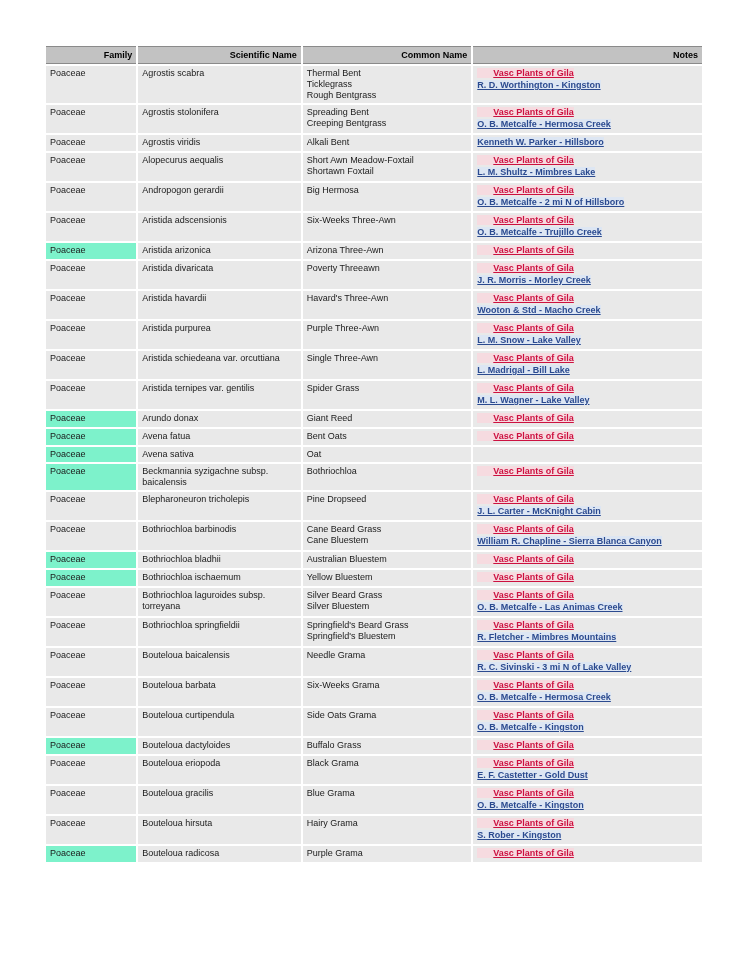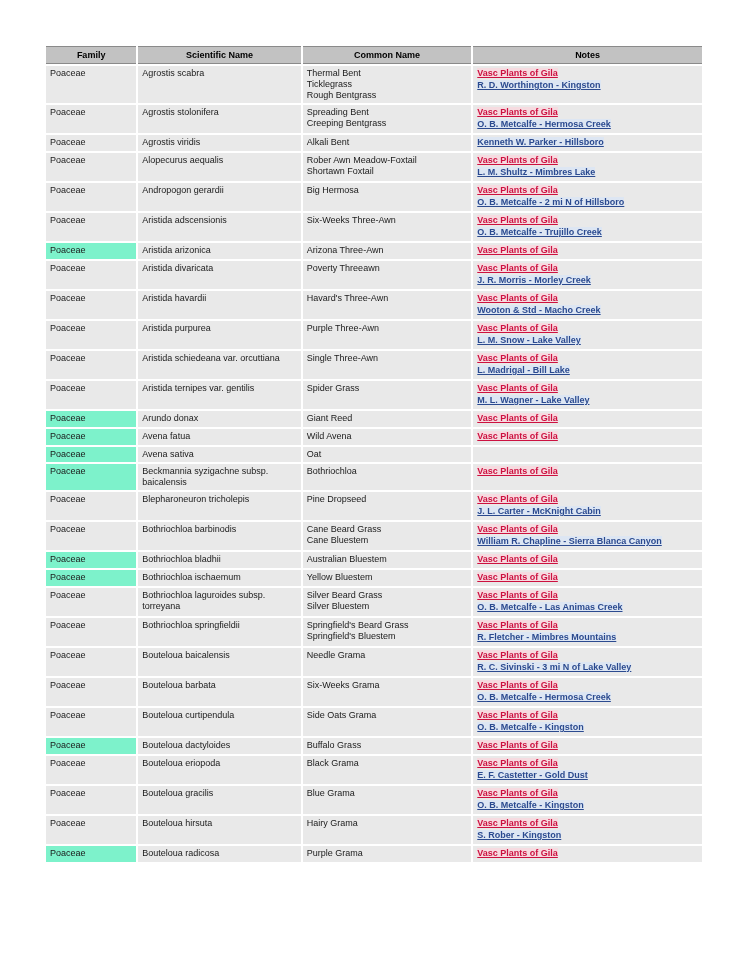--- a/index.html
+++ b/index.html
@@ -12,37 +12,38 @@
   table.plant-table{
     border-collapse:separate;border-spacing:2px;
     width:100%;table-layout:fixed;background:#ffffff;
   }
   col.c-fam{width:90px;}
   col.c-sci{width:162px;}
   col.c-com{width:168px;}
   col.c-not{width:228px;}
   th{
     background:var(--header-bg,#c2c2c2);
-    font-size:9px;line-height:12px;text-align:center;
+    font-size:9px;line-height:12px;text-align:right;
     font-weight:bold;color:var(--header-text,#000);
     padding:2px 4px;vertical-align:top;
     border-top:1px solid #8a8a8a;border-bottom:1px solid #8a8a8a;
   }
   td{
     background:var(--row-bg,#e9e9e9);
     font-size:9px;line-height:11px;
     padding:2px 4px;vertical-align:top;
     word-wrap:break-word;
   }
   td.hl{background:var(--highlight-bg,#7df2cb);}
   .line{display:block;}
   a{text-decoration:underline;cursor:pointer;font-weight:bold;}
   a.gila{
     color:var(--gila-link,#cc1140);
     background:var(--gila-link-bg,#f6dbe0);
+    padding-left:16px;
   }
   a.record{
     color:var(--record-link,#2b4a8f);
     background:var(--record-link-bg,#dde6f3);
   }
   .note-line{display:block;margin-bottom:1px;}
 </style>
 </head>
 <body>
 
@@ -95,21 +96,21 @@
             <span class="line">Alkali Bent</span>
           </td>
           <td>
             <span class="note-line"><a class="record">Kenneth W. Parker - Hillsboro</a></span>
           </td>
         </tr>
         <tr>
           <td>Poaceae</td>
           <td>Alopecurus aequalis</td>
           <td>
-            <span class="line">Rober Awn Meadow-Foxtail</span>
+            <span class="line">Short Awn Meadow-Foxtail</span>
             <span class="line">Shortawn Foxtail</span>
           </td>
           <td>
             <span class="note-line"><a class="gila">Vasc Plants of Gila</a></span>
             <span class="note-line"><a class="record">L. M. Shultz - Mimbres Lake</a></span>
           </td>
         </tr>
         <tr>
           <td>Poaceae</td>
           <td>Andropogon gerardii</td>
@@ -204,21 +205,21 @@
             <span class="line">Giant Reed</span>
           </td>
           <td>
             <span class="note-line"><a class="gila">Vasc Plants of Gila</a></span>
           </td>
         </tr>
         <tr>
           <td class="hl">Poaceae</td>
           <td>Avena fatua</td>
           <td>
-            <span class="line">Wild Avena</span>
+            <span class="line">Bent Oats</span>
           </td>
           <td>
             <span class="note-line"><a class="gila">Vasc Plants of Gila</a></span>
           </td>
         </tr>
         <tr>
           <td class="hl">Poaceae</td>
           <td>Avena sativa</td>
           <td>
             <span class="line">Oat</span>

